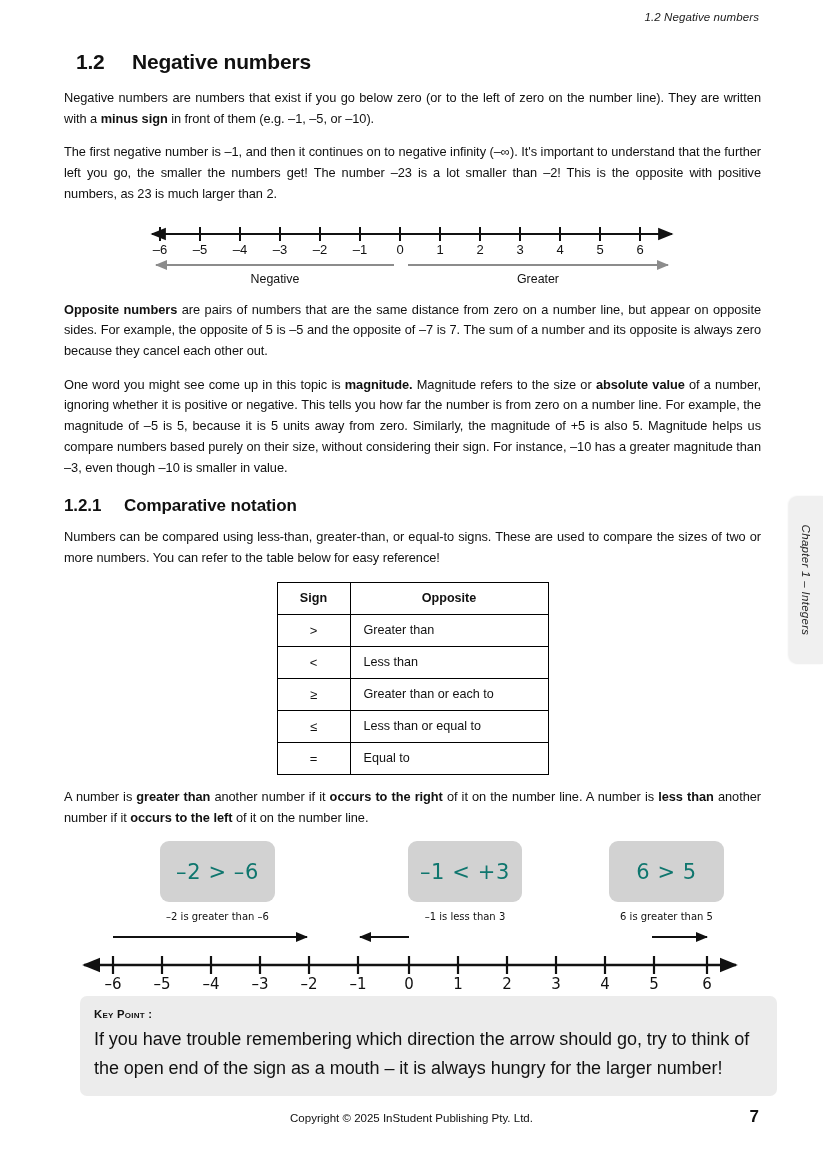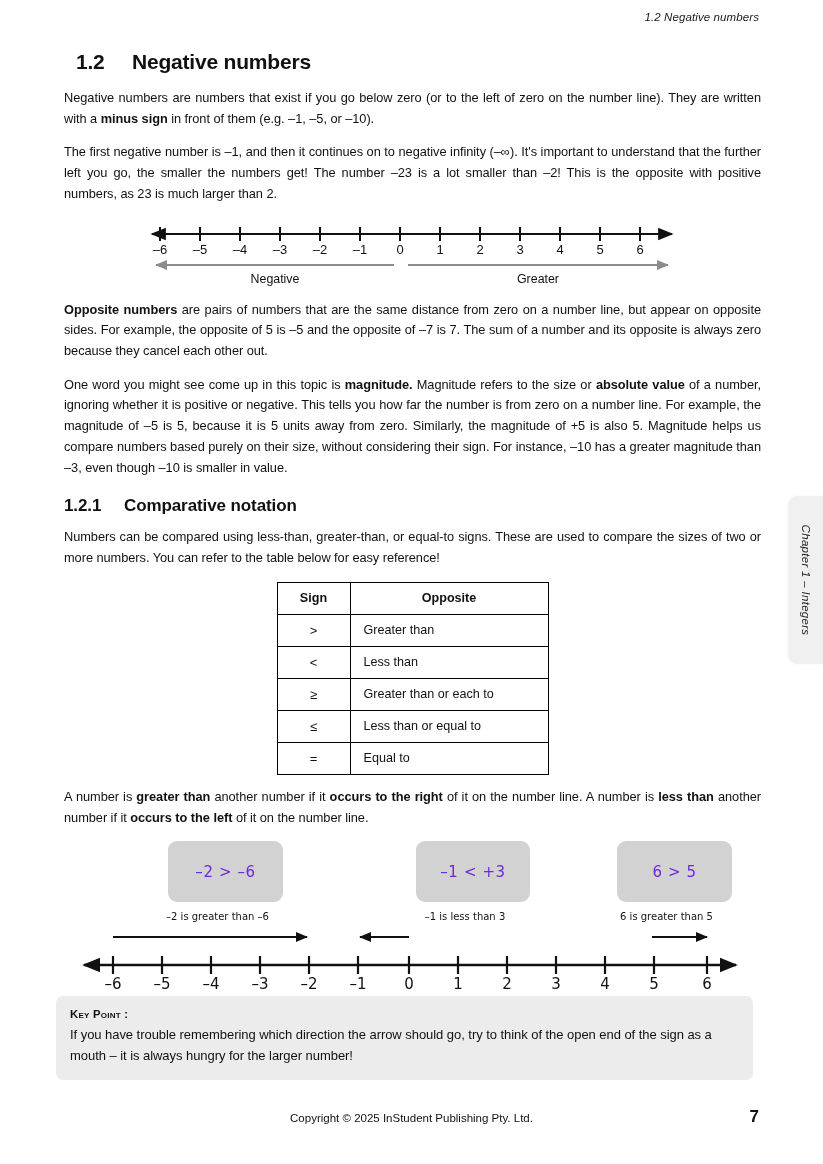--- a/index.html
+++ b/index.html
@@ -108,55 +108,54 @@
     height: 155px;
     margin: 6px 0 2px 0;
   }
   .cbox {
     position: absolute;
     background: #d2d2d2;
     border-radius: 9px;
     display: flex;
     align-items: center;
     justify-content: center;
-    font-size: 15px;
-    color: #6d28d9;
+    font-size: 21px;
+    color: #0f766e;
     font-family: "DejaVu Sans", sans-serif;
     letter-spacing: .6px;
-    margin-left: 8px;
   }
   .ccap {
     position: absolute;
     font-size: 10px;
     font-family: "DejaVu Sans", sans-serif;
     color: #111;
     text-align: center;
     white-space: nowrap;
   }
 
   
   .keypoint {
     position: absolute;
-    left: 56px;
+    left: 80px;
     top: 996px;
     width: 697px;
     box-sizing: border-box;
     background: #ececec;
     border-radius: 7px;
     padding: 12px 14px 13px 14px;
   }
   .kp-label {
     font-size: 11.3px;
     font-weight: bold;
     font-variant: small-caps;
     letter-spacing: .25px;
     margin-bottom: 5px;
   }
   .kp-text {
-    font-size: 13px;
+    font-size: 18px;
     line-height: 1.6;
     letter-spacing: -.05px;
   }
 
   
   .footer-copy {
     position: absolute;
     left: 0; right: 0;
     top: 1112px;
     text-align: center;

